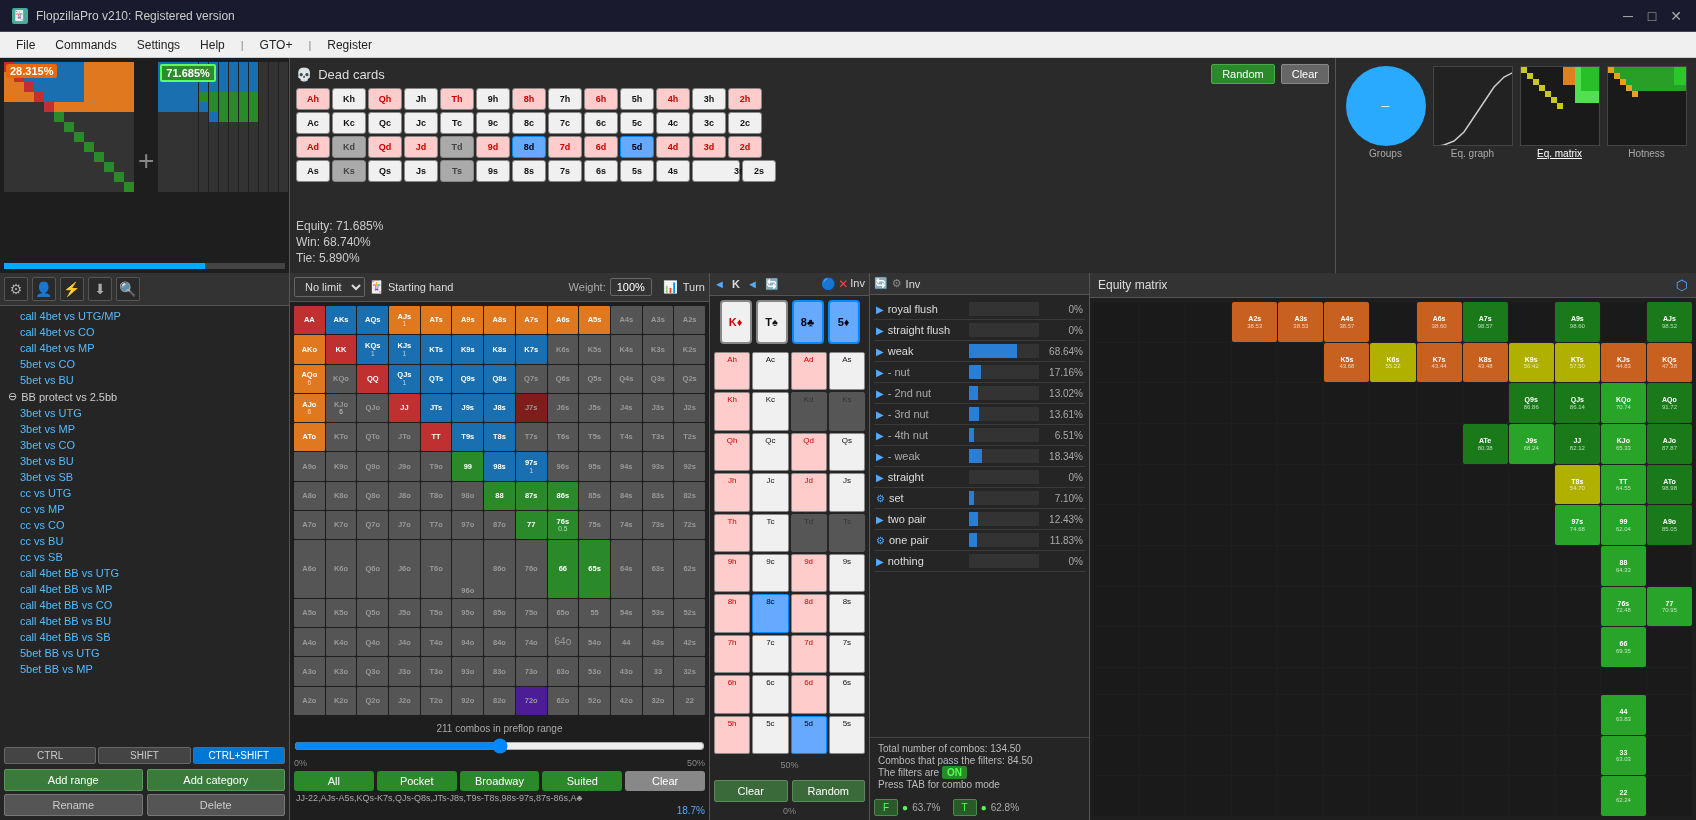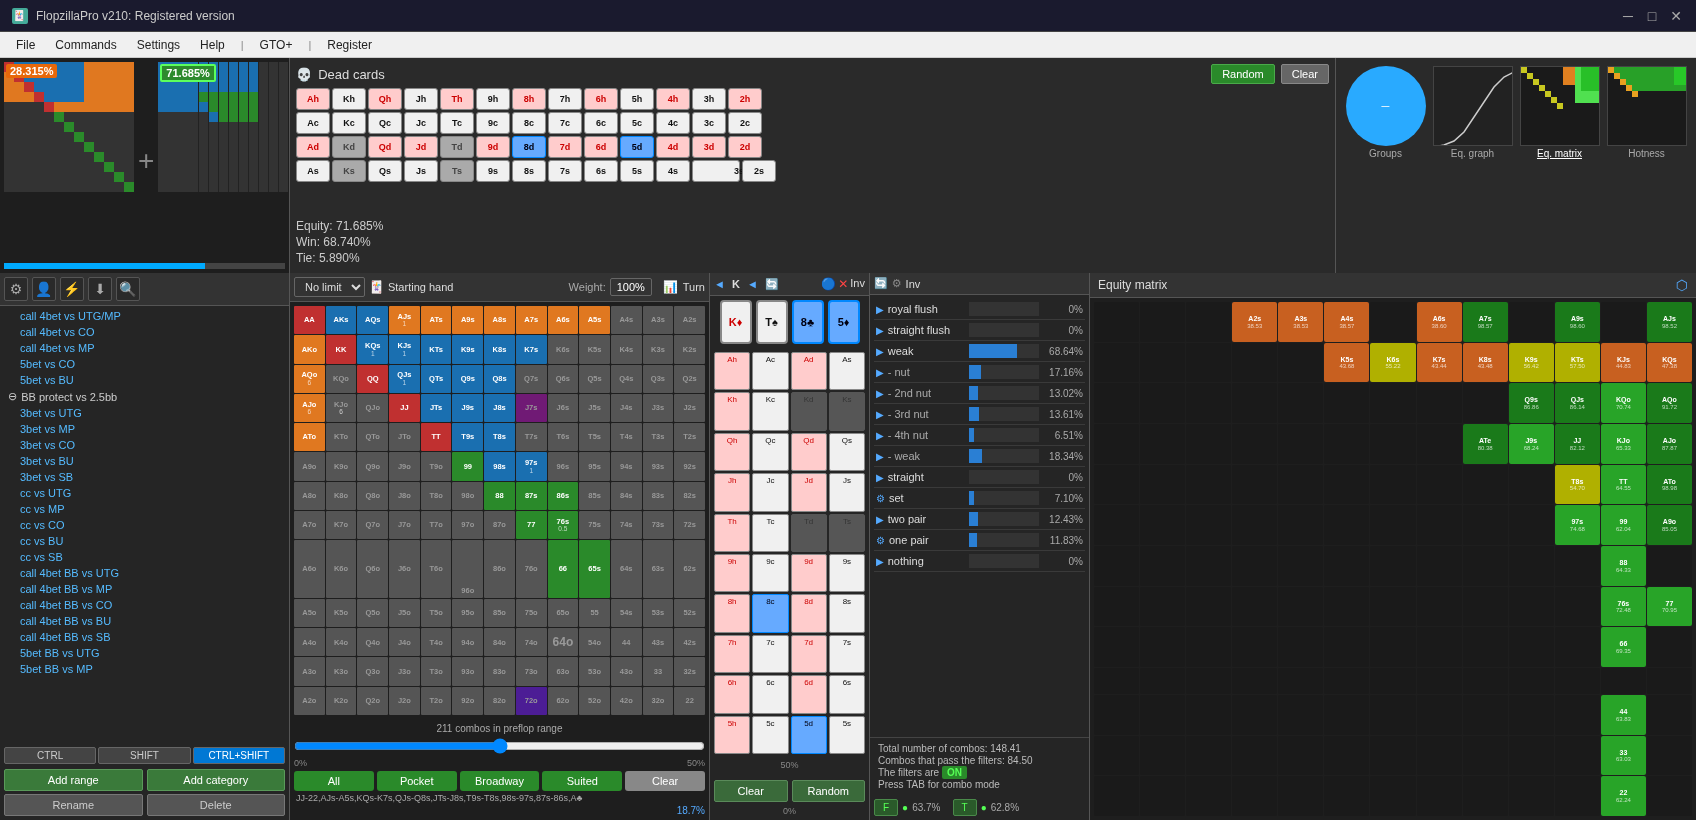--- a/index.html
+++ b/index.html
@@ -1164,21 +1164,21 @@
             </div>
             <div class="mc" style="background: rgb(26, 111, 176); min-height: 22px;">
               <div class="mc-label" style="font-size: 7.5px; font-weight: bold; color: rgb(255, 255, 255);">JTs</div>
             </div>
             <div class="mc" style="background: rgb(26, 111, 176); min-height: 22px;">
               <div class="mc-label" style="font-size: 7.5px; font-weight: bold; color: rgb(255, 255, 255);">J9s</div>
             </div>
             <div class="mc" style="background: rgb(26, 111, 176); min-height: 22px;">
               <div class="mc-label" style="font-size: 7.5px; font-weight: bold; color: rgb(255, 255, 255);">J8s</div>
             </div>
-            <div class="mc" style="background: #701a75; min-height: 22px;">
+            <div class="mc" style="background: #7f1d1d; min-height: 22px;">
               <div class="mc-label" style="font-size: 7.5px; font-weight: bold; color: rgb(153, 153, 153);">J7s</div>
             </div>
             <div class="mc" style="background: rgb(85, 85, 85); min-height: 22px;">
               <div class="mc-label" style="font-size: 7.5px; font-weight: bold; color: rgb(153, 153, 153);">J6s</div>
             </div>
             <div class="mc" style="background: rgb(85, 85, 85); min-height: 22px;">
               <div class="mc-label" style="font-size: 7.5px; font-weight: bold; color: rgb(153, 153, 153);">J5s</div>
             </div>
             <div class="mc" style="background: rgb(85, 85, 85); min-height: 22px;">
               <div class="mc-label" style="font-size: 7.5px; font-weight: bold; color: rgb(153, 153, 153);">J4s</div>
@@ -1443,21 +1443,21 @@
             <div class="mc" style="background: rgb(85, 85, 85); min-height: 22px;">
               <div class="mc-label" style="font-size: 7.5px; font-weight: bold; color: rgb(153, 153, 153);">94o</div>
             </div>
             <div class="mc" style="background: rgb(85, 85, 85); min-height: 22px;">
               <div class="mc-label" style="font-size: 7.5px; font-weight: bold; color: rgb(153, 153, 153);">84o</div>
             </div>
             <div class="mc" style="background: rgb(85, 85, 85); min-height: 22px;">
               <div class="mc-label" style="font-size: 7.5px; font-weight: bold; color: rgb(153, 153, 153);">74o</div>
             </div>
             <div class="mc" style="background: rgb(85, 85, 85); min-height: 22px;">
-              <div class="mc-label" style="font-size: 12px; font-weight: bold; color: rgb(153, 153, 153);">64o</div>
+              <div class="mc-label" style="font-size: 10px; font-weight: normal; color: rgb(153, 153, 153);">64o</div>
             </div>
             <div class="mc" style="background: rgb(85, 85, 85); min-height: 22px;">
               <div class="mc-label" style="font-size: 7.5px; font-weight: bold; color: rgb(153, 153, 153);">54o</div>
             </div>
             <div class="mc" style="background: rgb(85, 85, 85); min-height: 22px;">
               <div class="mc-label" style="font-size: 7.5px; font-weight: bold; color: rgb(153, 153, 153);">44</div>
             </div>
             <div class="mc" style="background: rgb(85, 85, 85); min-height: 22px;">
               <div class="mc-label" style="font-size: 7.5px; font-weight: bold; color: rgb(153, 153, 153);">43s</div>
             </div>
@@ -1757,21 +1757,21 @@
         <div class="cat-item">
           <span class="cat-arrow">▶</span>
           <span class="cat-name">nothing</span>
           <div class="cat-bar-container">
               <div class="cat-bar" style="width:0%;"></div>
             </div>
           <span class="cat-pct">0%</span>
         </div>
       </div>
       <div class="cat-stats">
-        <div>Total number of combos: 148.41</div>
+        <div>Total number of combos: 134.50</div>
         <div>Combos that pass the filters: 84.50</div>
         <div>The filters are <span class="on-badge">ON</span></div>
         <div>Press TAB for combo mode</div>
       </div>
       <div class="cat-actions">
         <div style="display:flex;align-items:center;gap:4px;">
           <button class="filter-btn">F</button>
           <span style="color:#5f5;font-size:10px;">●</span>
           <span style="color:#aaa;font-size:10px;">63.7%</span>
         </div>

